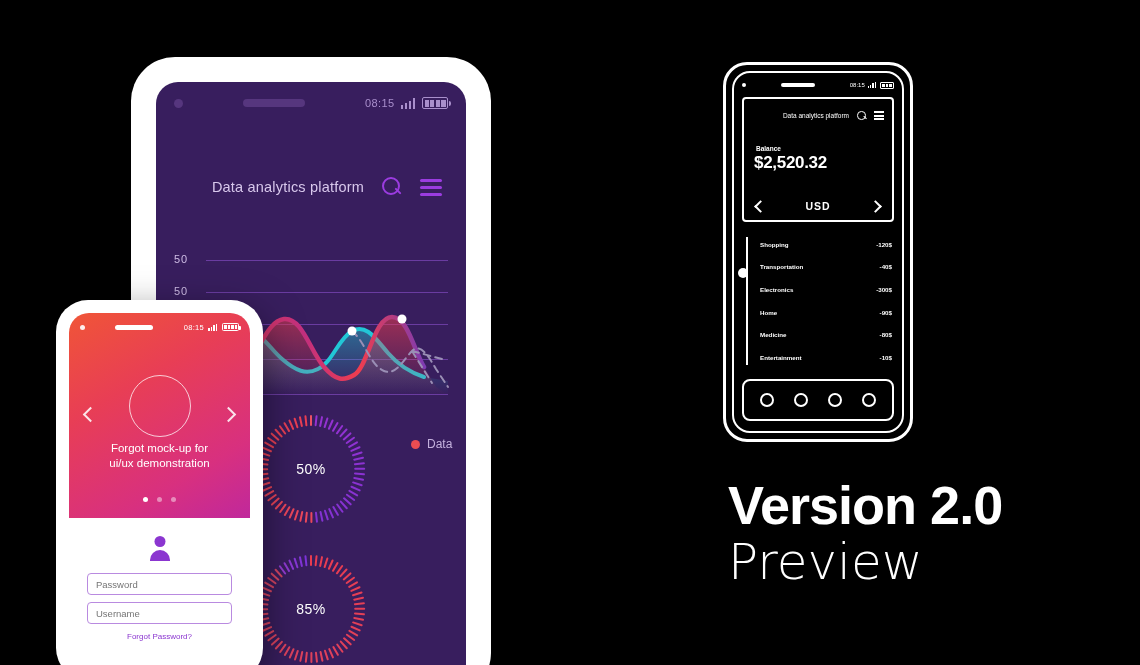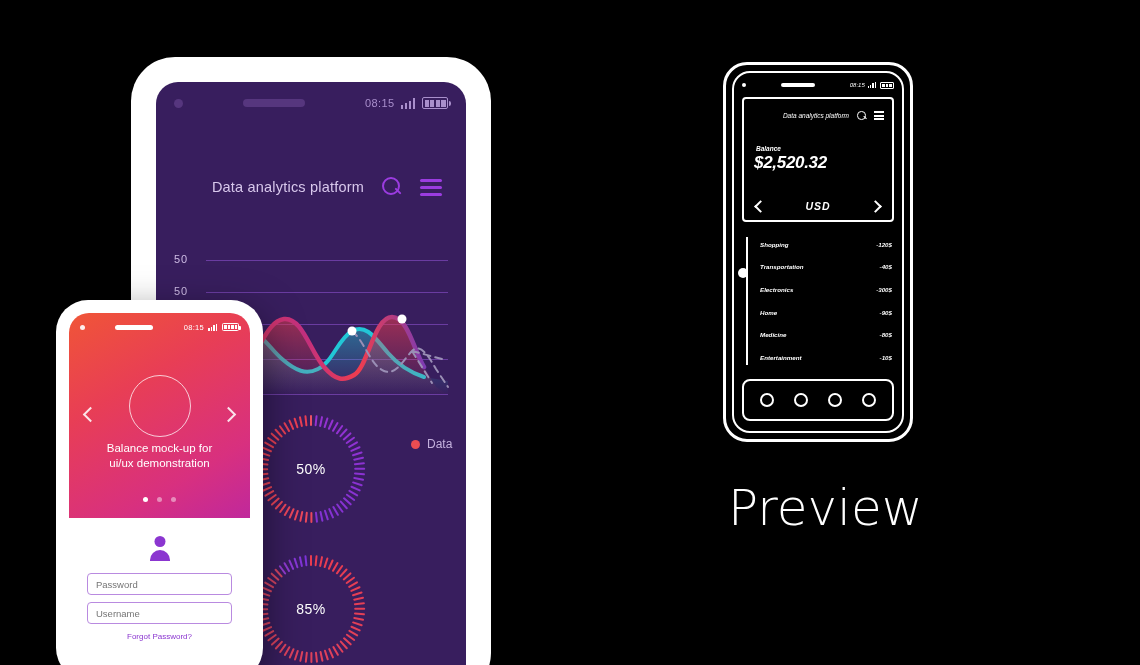--- a/index.html
+++ b/index.html
@@ -108,21 +108,21 @@
   .lfield { width:100%; height:22px; border:1px solid #b98ae0; border-radius:4px;
      padding:0 8px; font-size:9.5px; color:#8b36d0; background:#fff;
      font-family:"Liberation Sans",sans-serif; outline:none; display:flex; align-items:center; }
   .lfield + .lfield { margin-top:7px; }
   .lbtn { width:100%; height:23px; margin-top:8px; background:#8b36d0; border:none; border-radius:12px;
      color:#fff; font-size:9.5px; letter-spacing:.6px; font-family:"Liberation Sans",sans-serif; }
   .lforgot { display:block; text-align:center; margin-top:8px; font-size:8px; color:#8b36d0; }
 
   
   #phone-outline { position:absolute; left:723px; top:62px; width:190px; height:380px;
-     border:3px solid #fff; border-radius:24px;font-style:italic; }
+     border:3px solid #fff; border-radius:24px; }
   #outline-inner { position:absolute; inset:6px; border:2px solid #fff; border-radius:18px; }
   .o-sb { position:absolute; left:8px; right:8px; top:6px; height:12px; display:flex; align-items:center; }
   .o-sb .d { width:4px; height:4px; border-radius:50%; background:#fff; }
   .o-sb .p { width:34px; height:4px; border-radius:2px; background:#fff; margin-left:auto; }
   .o-sb .t { margin-left:auto; font-size:6px; color:#fff; }
   .o-sb .sig { margin-left:3px; display:flex; align-items:flex-end; gap:1px; height:6px; }
   .o-sb .sig i { width:1.3px; background:#fff; }
   .o-sb .sig i:nth-child(1){height:2px;} .o-sb .sig i:nth-child(2){height:3.3px;}
   .o-sb .sig i:nth-child(3){height:4.6px;} .o-sb .sig i:nth-child(4){height:6px;}
   .o-sb .bt { margin-left:4px; width:14px; height:7px; border:1px solid #fff; border-radius:1px;
@@ -403,21 +403,21 @@
             <i></i>
             <i></i>
             <i></i>
             <i></i>
           </span>
       </div>
       <span class="arrow left"></span>
       <span class="arrow right"></span>
       <div class="hero-circle"></div>
       <div class="hero-text">
-        <div>Balance mock-up for</div>
+        <div>Forgot mock-up for</div>
         <div>ui/ux demonstration</div>
       </div>
       <div class="dots">
         <i class="on"></i>
         <i></i>
         <i></i>
       </div>
     </div>
 
     <div class="login-form">
@@ -504,14 +504,15 @@
       <span class="c"></span>
       <span class="c"></span>
       <span class="c"></span>
       <span class="c"></span>
     </div>
 
   </div>
 </div>
 
 <div id="version-block">
+  <div id="version-title">Version 2.0</div>
   <div id="version-sub">Preview</div>
 </div>
 
 </body></html>

